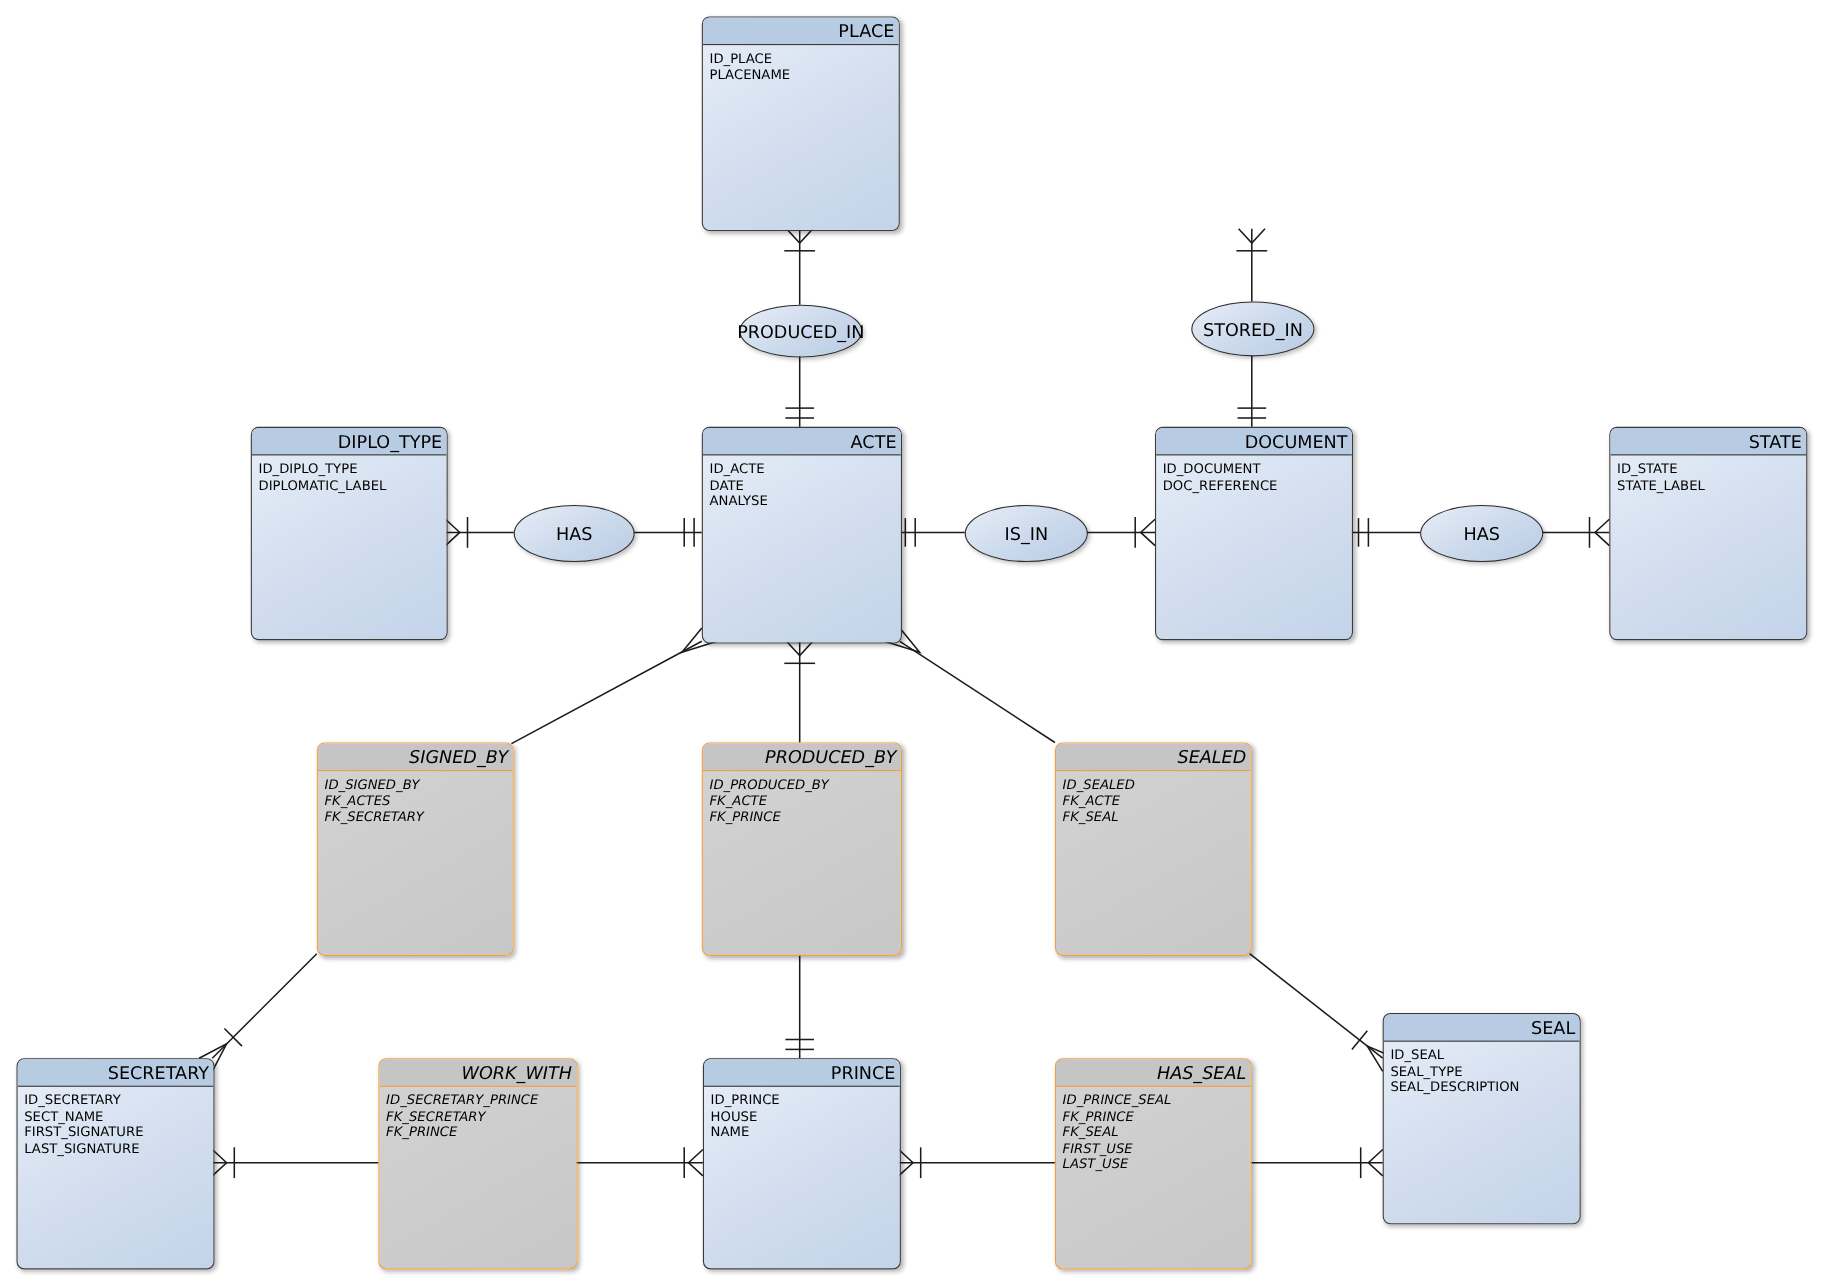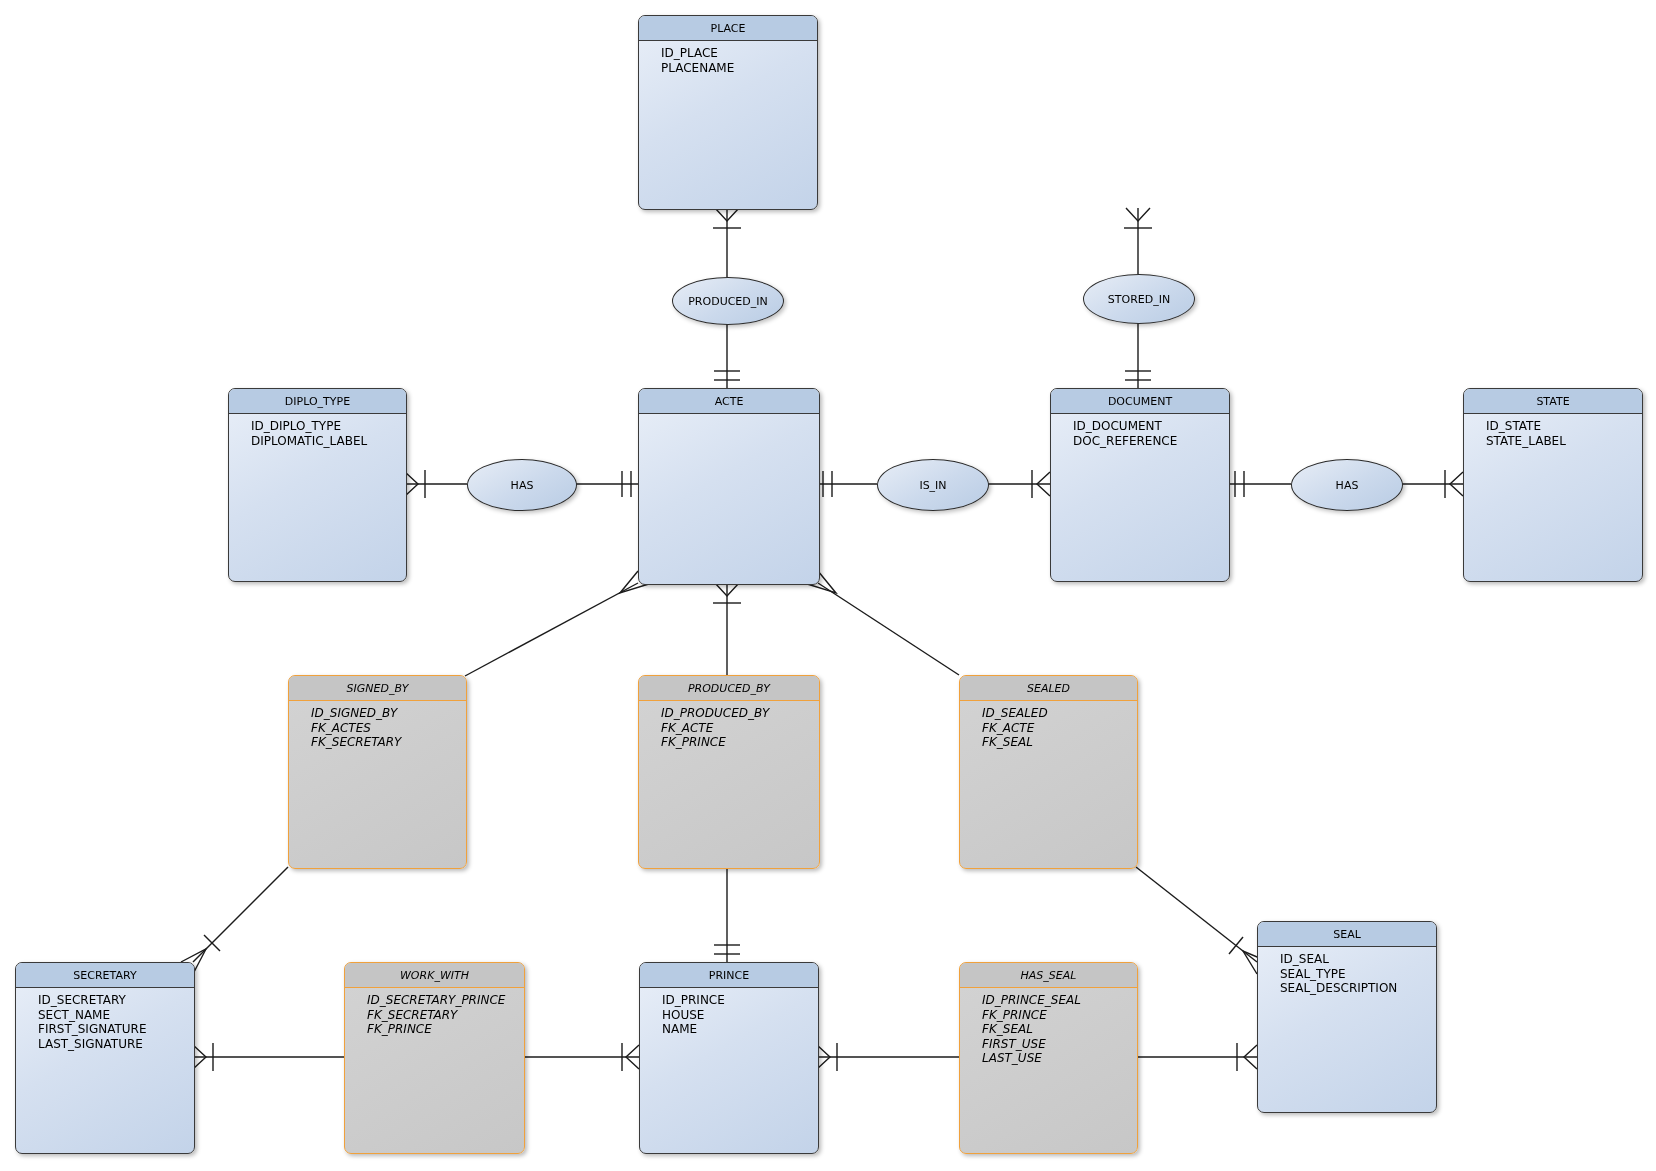--- a/index.html
+++ b/index.html
@@ -12,31 +12,31 @@
   .entity,.assoc{
     position:absolute;z-index:1;display:flex;flex-direction:column;
     border-radius:7px;overflow:hidden;
     box-shadow:2px 2px 4px rgba(0,0,0,0.28);
   }
   .entity{border:1.2px solid #3a3a3a;background:linear-gradient(150deg,#e9eff8 0%,#d5e0f0 45%,#c3d3e9 100%);}
   .entity .hd{background:#b7cbe3;border-bottom:1.2px solid #3a3a3a;}
   .assoc{border:1.8px solid #f0a13c;background:linear-gradient(150deg,#d3d3d3 0%,#c7c7c7 100%);font-style:italic;}
   .assoc .hd{background:#c5c5c5;border-bottom:1.8px solid #f0a13c;}
   .hd{
-    text-align:center;font-size:11px;line-height:15px;padding:5px 4px 4px 4px;
+    text-align:right;font-size:16px;line-height:15px;padding:5px 4px 4px 4px;
     white-space:nowrap;flex:0 0 auto;
   }
-  .bd{flex:1 1 auto;padding:5px 22px;font-size:12px;line-height:14.5px;}
+  .bd{flex:1 1 auto;padding:5px 6px;font-size:12px;line-height:14.5px;}
   .attr-line{white-space:nowrap;}
   .rel{
     position:absolute;z-index:1;display:flex;align-items:center;justify-content:center;
     border:1.4px solid #2b2b2b;border-radius:50%;
     background:linear-gradient(150deg,#e7edf6 0%,#cbd9ec 55%,#b9cce4 100%);
     box-shadow:2px 2px 4px rgba(0,0,0,0.25);
-    font-size:11px;white-space:nowrap;
+    font-size:16px;white-space:nowrap;
   }
 </style>
 </head>
 <body>
 
 <div id="canvas">
 
   <svg id="wires" width="1656" height="1171">
     <g>
       <line x1="727" y1="208" x2="727" y2="277"></line>
@@ -147,20 +147,25 @@
   </div>
   <div class="entity" style="left:228px;top:388px;width:177px;height:192px">
     <div class="hd">DIPLO_TYPE</div>
     <div class="bd">
         <div class="attr-line">ID_DIPLO_TYPE</div>
         <div class="attr-line">DIPLOMATIC_LABEL</div>
       </div>
   </div>
   <div class="entity" style="left:638px;top:388px;width:180px;height:195px">
     <div class="hd">ACTE</div>
+    <div class="bd">
+        <div class="attr-line">ID_ACTE</div>
+        <div class="attr-line">DATE</div>
+        <div class="attr-line">ANALYSE</div>
+      </div>
   </div>
   <div class="entity" style="left:1050px;top:388px;width:178px;height:192px">
     <div class="hd">DOCUMENT</div>
     <div class="bd">
         <div class="attr-line">ID_DOCUMENT</div>
         <div class="attr-line">DOC_REFERENCE</div>
       </div>
   </div>
   <div class="entity" style="left:1463px;top:388px;width:178px;height:192px">
     <div class="hd">STATE</div>

